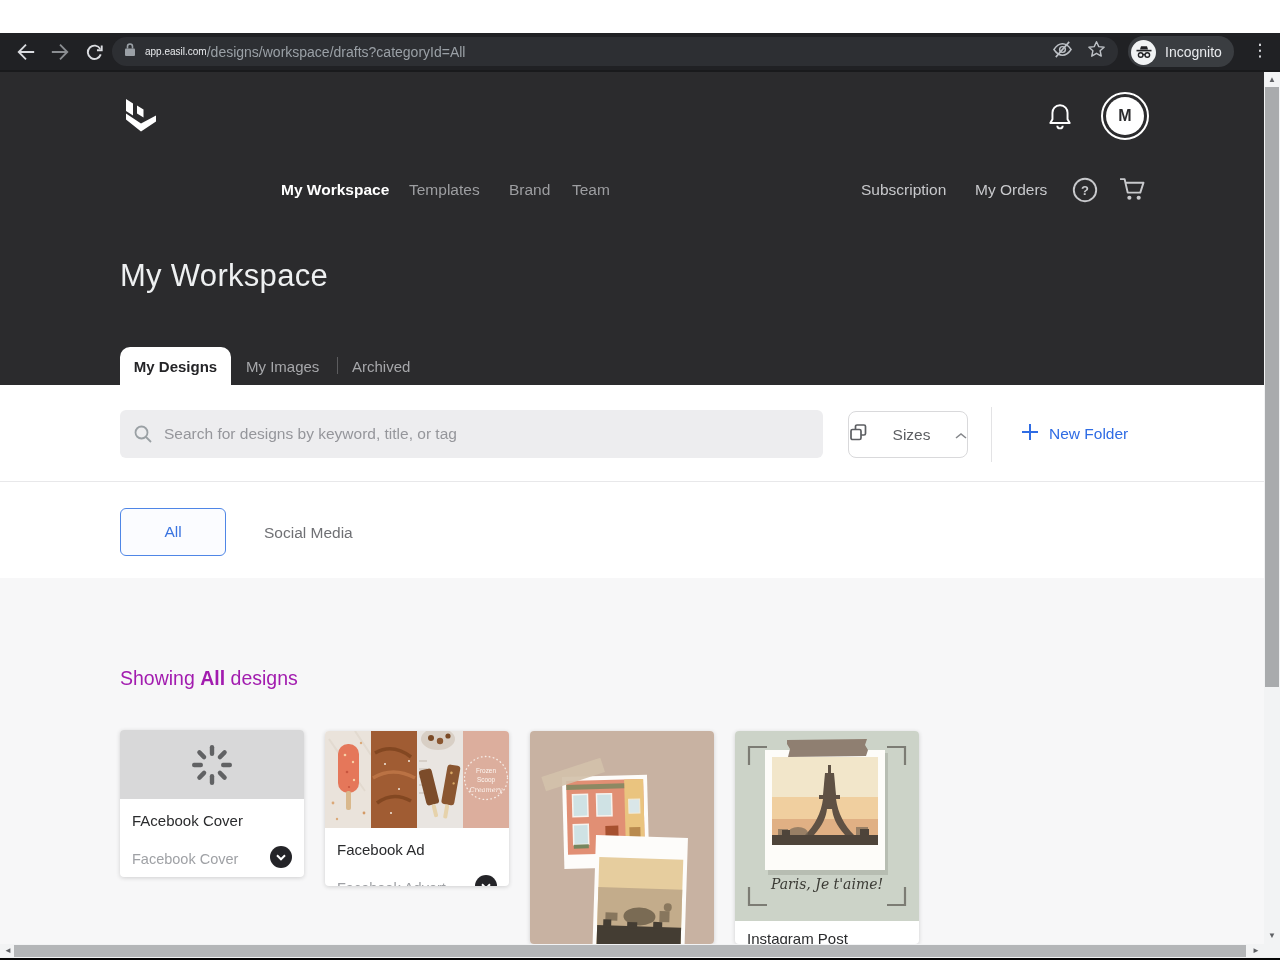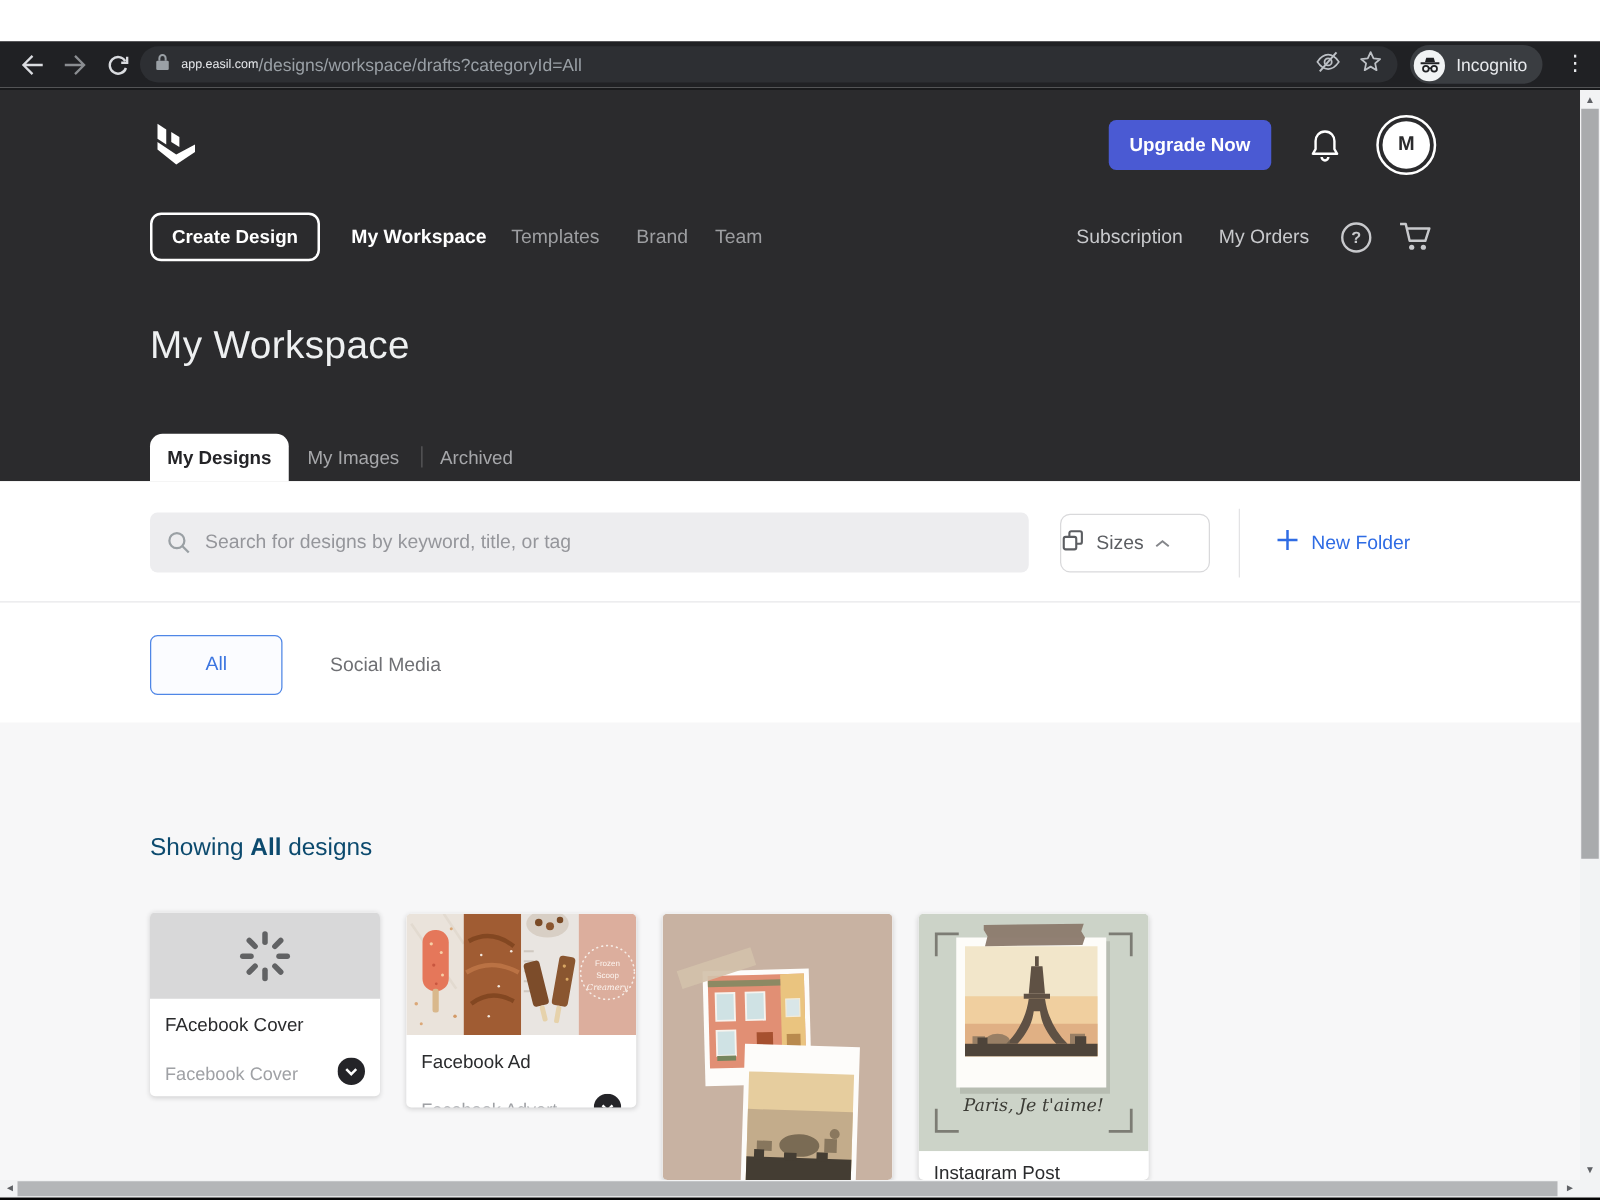--- a/index.html
+++ b/index.html
@@ -37,34 +37,34 @@
   .page-title{position:absolute;left:120px;top:186px;font-size:31px;color:#eef0f1;font-weight:400;letter-spacing:.3px}
   .wtab{position:absolute;left:120px;bottom:0;width:111px;height:38px;background:#fff;border-radius:10px 10px 0 0;color:#242427;font-size:15px;font-weight:bold;display:flex;align-items:center;justify-content:center}
   .gtab{position:absolute;bottom:10px;font-size:15px;color:#a6a7aa}
   .tabdiv{position:absolute;left:337px;bottom:11px;width:1px;height:17px;background:#5c5c5e}
 
   
   .searchsec{position:absolute;left:0;top:385px;width:1280px;height:97px;background:#fff;border-bottom:1px solid #e8e8ea}
   .search-input{position:absolute;left:120px;top:25px;width:703px;height:48px;border:none;border-radius:6px;background:#ededef;padding:0 16px 0 44px;font-size:15.5px;color:#3a3b3e;font-family:"Liberation Sans",sans-serif}
   .search-input::placeholder{color:#95969b}
   .search-ico{position:absolute;left:133px;top:39px;pointer-events:none}
-  .sizes-btn{position:absolute;left:848px;top:26px;width:120px;height:47px;background:#fff;border:1px solid #d9d9db;border-radius:8px;display:flex;align-items:center;justify-content:flex-start;gap:9px}
+  .sizes-btn{position:absolute;left:848px;top:26px;width:120px;height:47px;background:#fff;border:1px solid #d9d9db;border-radius:8px;display:flex;align-items:center;justify-content:space-between;gap:9px}
   .sizes-label{font-size:15.5px;color:#5c5e62}
   .vdiv{position:absolute;left:991px;top:22px;width:1px;height:55px;background:#e3e3e5}
   .newfolder{position:absolute;left:1020px;top:37px;display:flex;align-items:center;gap:9px}
   .newfolder-label{font-size:15.5px;font-weight:400;color:#2f6ce4}
 
   
   .filtersec{position:absolute;left:0;top:483px;width:1280px;height:95px;background:#fff}
   .all-btn{position:absolute;left:120px;top:25px;width:106px;height:48px;border:1px solid #4f86e6;border-radius:6px;background:#fbfcff;color:#3a74e0;font-size:15.5px;display:flex;align-items:center;justify-content:center}
   .social-label{position:absolute;left:264px;top:41px;font-size:15.5px;color:#6f7074}
 
   
   .content{position:absolute;left:0;top:578px;width:1280px;height:366px;background:#f7f7f8}
-  .showing{position:absolute;left:120px;top:89px;font-size:19.5px;color:#0c4a6e}
+  .showing{position:absolute;left:120px;top:89px;font-size:19.5px;color:#a21caf}
   .card{position:absolute;width:184px;background:#fff;border-radius:4px;box-shadow:0 1px 4px rgba(32,33,36,.18);overflow:hidden}
   .thumb-loading{height:69px;background:#d8d8d9;display:flex;align-items:center;justify-content:center}
   .card-title{margin:13px 12px 0;font-size:15px;color:#2a2b2d;white-space:nowrap;overflow:hidden}
   .card-subrow{display:flex;align-items:center;margin:17px 12px 14px}
   .card-sub{flex:1;font-size:14.5px;color:#9fa1a5;white-space:nowrap;overflow:hidden}
   .spin{animation:rot 1.1s steps(8) infinite;transform-origin:23px 23px}
   @keyframes rot{to{transform:rotate(360deg)}}
 
   
   .vscroll{position:absolute;left:1264px;top:72px;width:16px;height:872px;background:#f2f3f4}
@@ -139,32 +139,30 @@
 
   <div class="apphead">
     <div class="abs" style="left:120px;top:22px">
       <svg width="42" height="42" viewBox="0 0 42 42">
         <polygon points="6,5 13,9.5 13,21.5 6,17" fill="#fff"></polygon>
         <polygon points="17,11.5 23.5,15.5 23.5,23.5 17,19.5" fill="#fff"></polygon>
         <polygon points="6,19.5 21,29.5 36,21.5 36,27.5 21,37.5 6,25.5" fill="#fff"></polygon>
       </svg>
     </div>
 
-    <button class="upgrade-btn">Upgrade Now</button>
     <div class="abs" style="left:1047px;top:30px">
       <svg width="26" height="28" viewBox="0 0 24 26">
           <path d="M12 3 C7.5 3 5 6.5 5 10 V16 L3 19.5 H21 L19 16 V10 C19 6.5 16.5 3 12 3 Z" fill="none" stroke="#fff" stroke-width="1.8" stroke-linejoin="round"></path>
           <path d="M9.5 22 a2.5 2.5 0 0 0 5 0" fill="none" stroke="#fff" stroke-width="1.8"></path>
         </svg>
     </div>
     <div class="avatar">
       <div class="avatar-inner">M</div>
     </div>
 
-    <button class="create-btn">Create Design</button>
     <span class="navlink active" style="left:281px">My Workspace</span>
     <span class="navlink" style="left:409px">Templates</span>
     <span class="navlink" style="left:509px">Brand</span>
     <span class="navlink" style="left:572px">Team</span>
     <span class="navlink light" style="left:861px">Subscription</span>
     <span class="navlink light" style="left:975px">My Orders</span>
     <div class="abs" style="left:1072px;top:105px">
       <svg width="26" height="26" viewBox="0 0 26 26">
           <circle cx="13" cy="13" r="11.2" stroke="#c8c9cc" stroke-width="1.9" fill="none"></circle>
           <text x="13" y="17.5" text-anchor="middle" font-size="13" font-weight="bold" fill="#c8c9cc" font-family="Liberation Sans,sans-serif">?</text>

